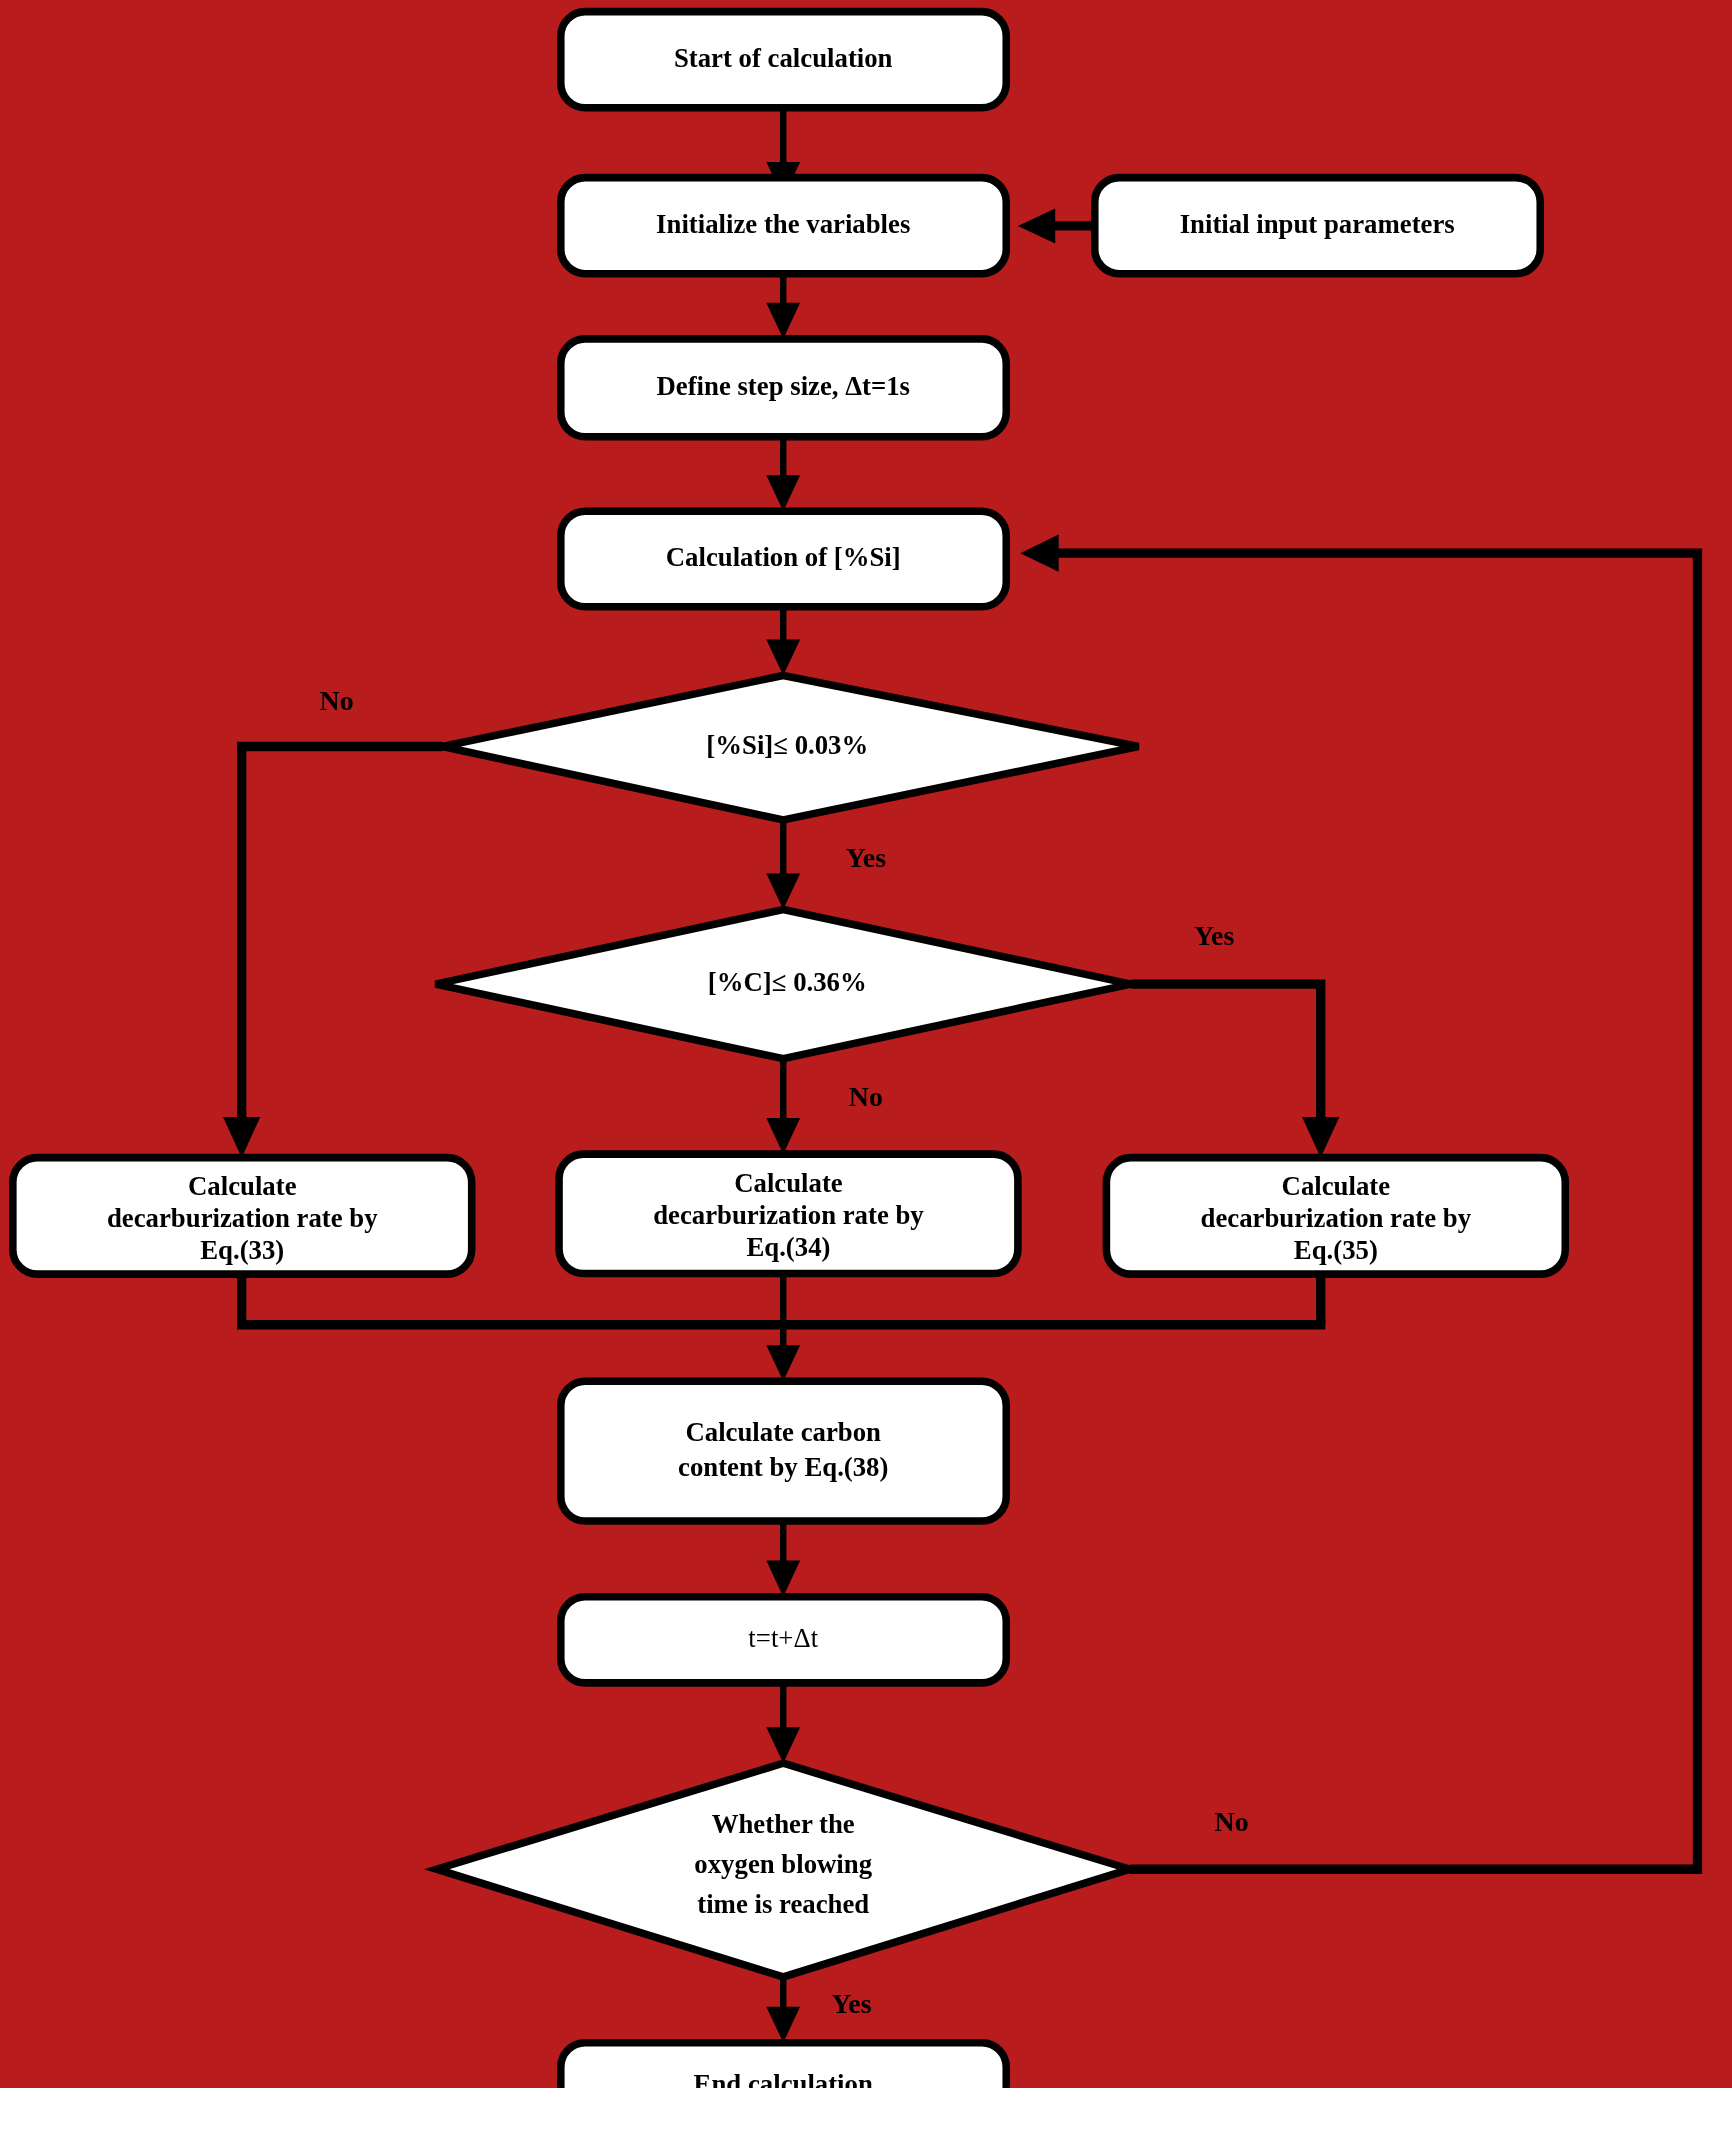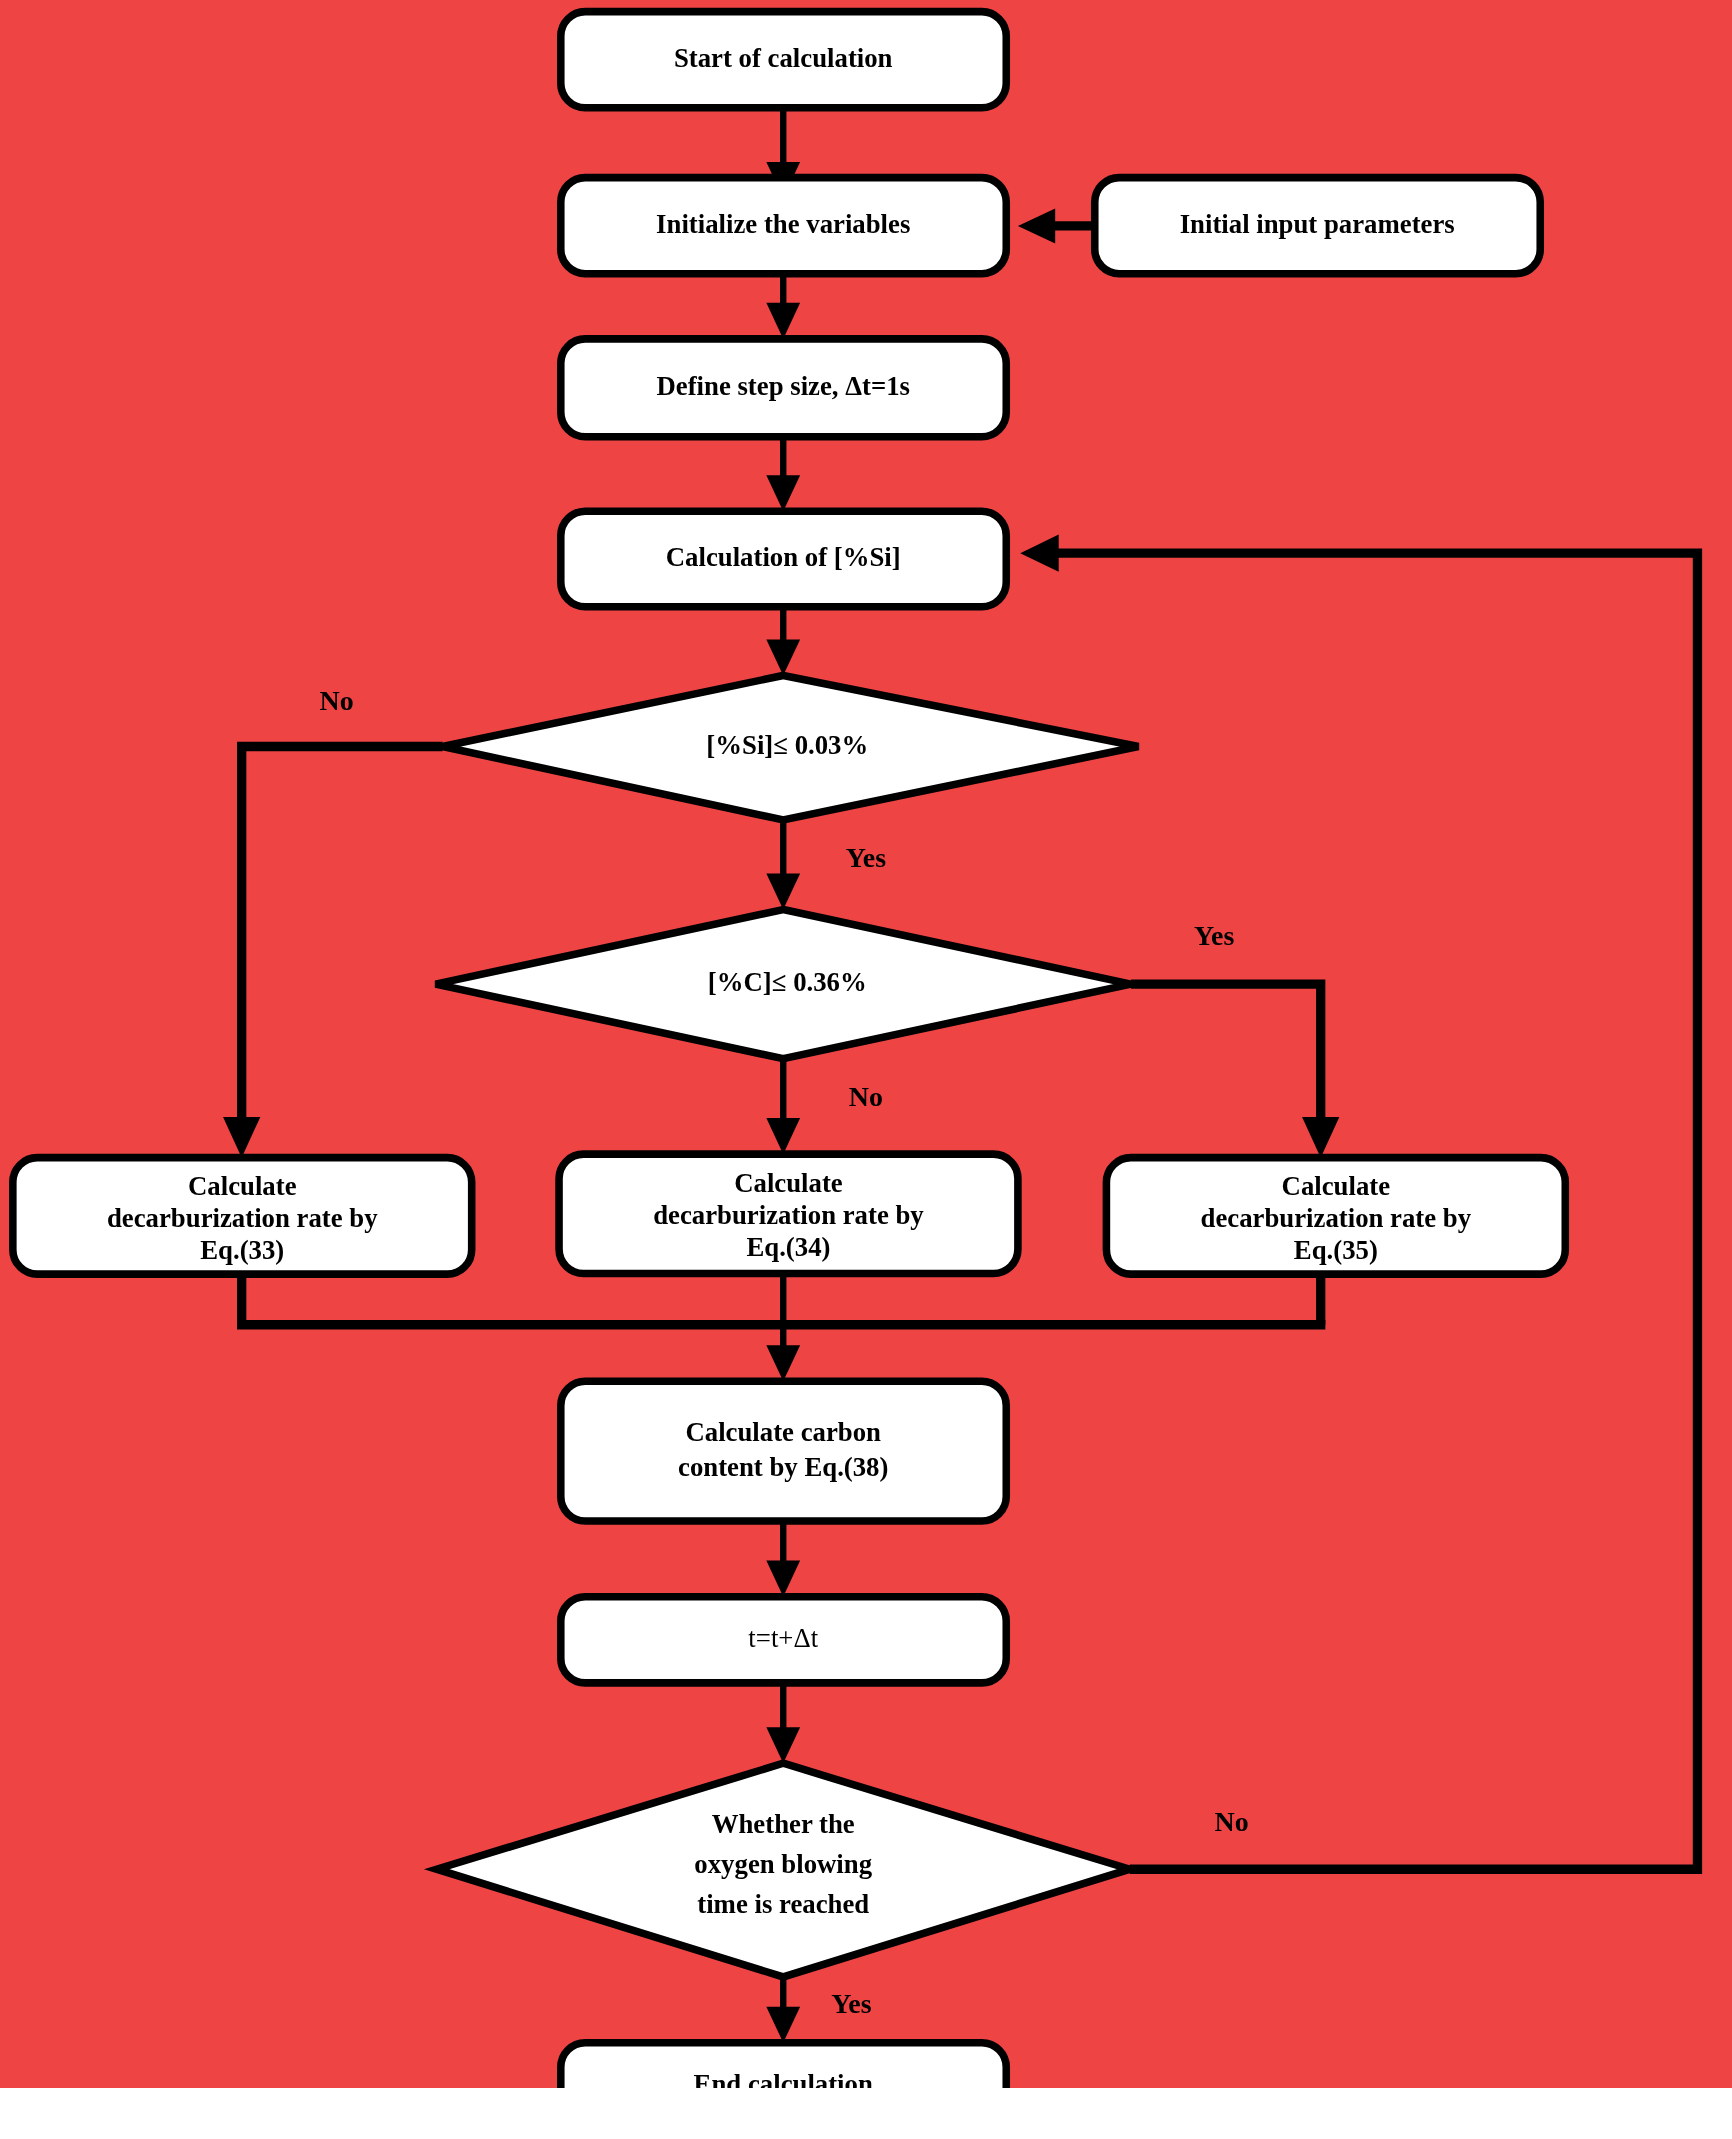--- a/index.html
+++ b/index.html
@@ -4,21 +4,21 @@
 <style>
   html, body {
     margin: 0;
     padding: 0;
     background: #ffffff;
   }
   #flowchart-root {
     position: relative;
     width: 1733px;
     height: 2088px;
-    background: #ef4444;
+    background: #b91c1c;
     font-family: "Liberation Serif", "DejaVu Serif", serif;
     overflow: hidden;
   }
   svg#flow-svg {
     position: absolute;
     top: 0; left: 0;
     width: 1733px;
     height: 2140px;
     display: block;
   }

